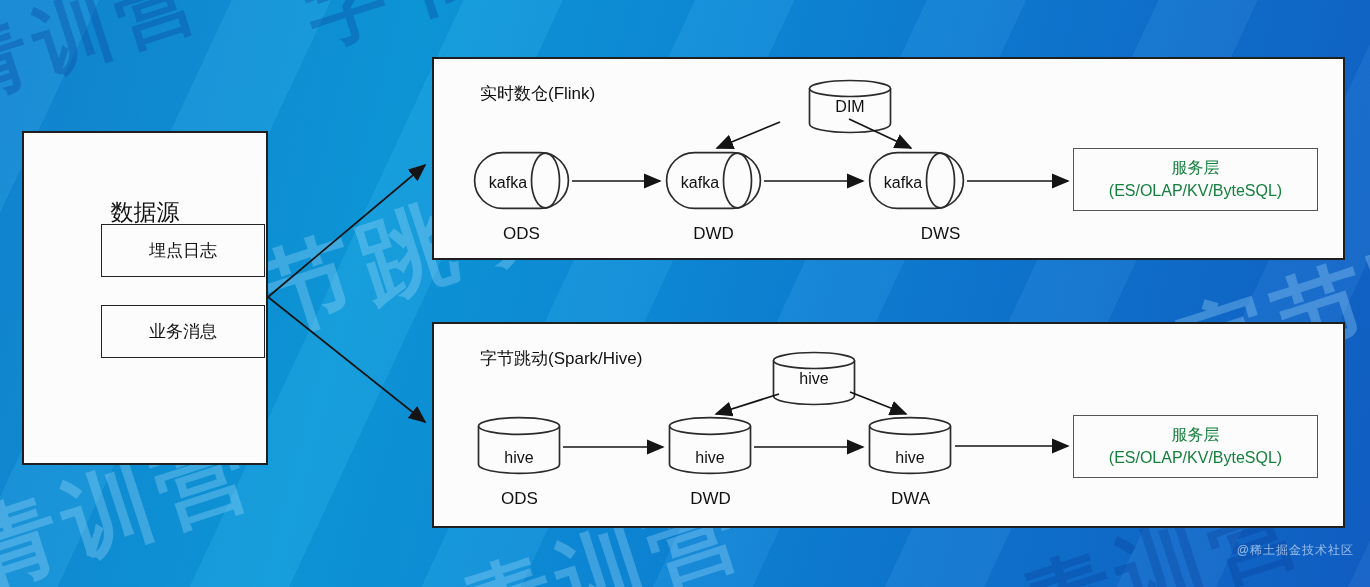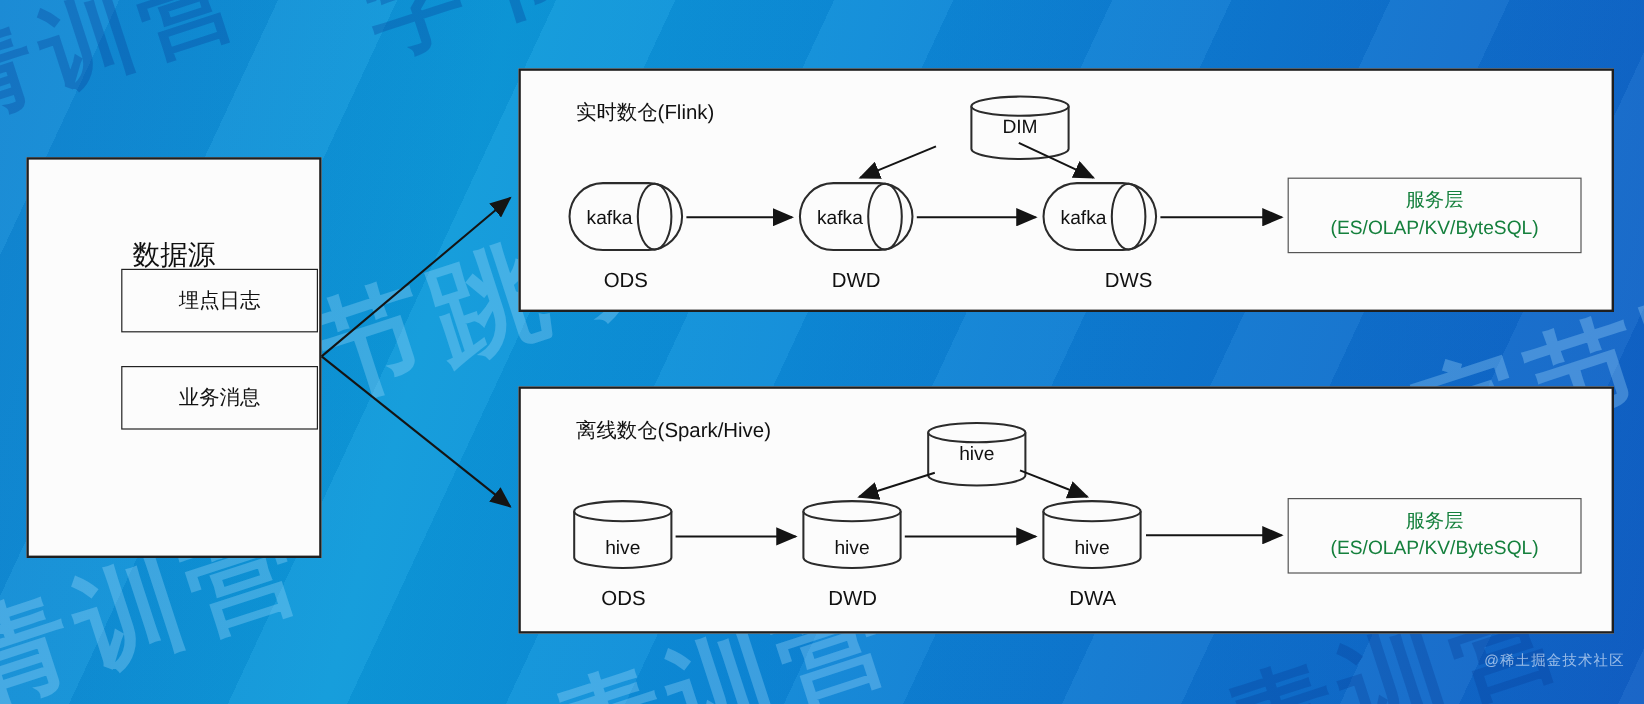--- a/index.html
+++ b/index.html
@@ -86,21 +86,21 @@
     <div class="src-title">数据源</div>
     <div class="src-item i0">埋点日志</div>
     <div class="src-item i1">业务消息</div>
   </div>
 
   <div class="whitebox panel panel-rt">
     <div class="panel-title">实时数仓(Flink)</div>
   </div>
 
   <div class="whitebox panel panel-off">
-    <div class="panel-title">离线数仓(Spark/Hive)</div>
+    <div class="panel-title">字节跳动(Spark/Hive)</div>
   </div>
 
   <div class="node hcyl rt-ods">
     <svg width="97" height="59" viewBox="0 0 97 59">
       <rect x="1.6" y="1.6" width="93.8" height="55.8" rx="27.9" ry="27.9" fill="#fcfcfc" stroke="#2b2b2b" stroke-width="1.7"></rect>
       <ellipse cx="72.5" cy="29.5" rx="14" ry="27.4" fill="none" stroke="#2b2b2b" stroke-width="1.7"></ellipse>
     </svg>
     <span class="lbl">kafka</span>
   </div>
   <div class="node hcyl rt-dwd">

